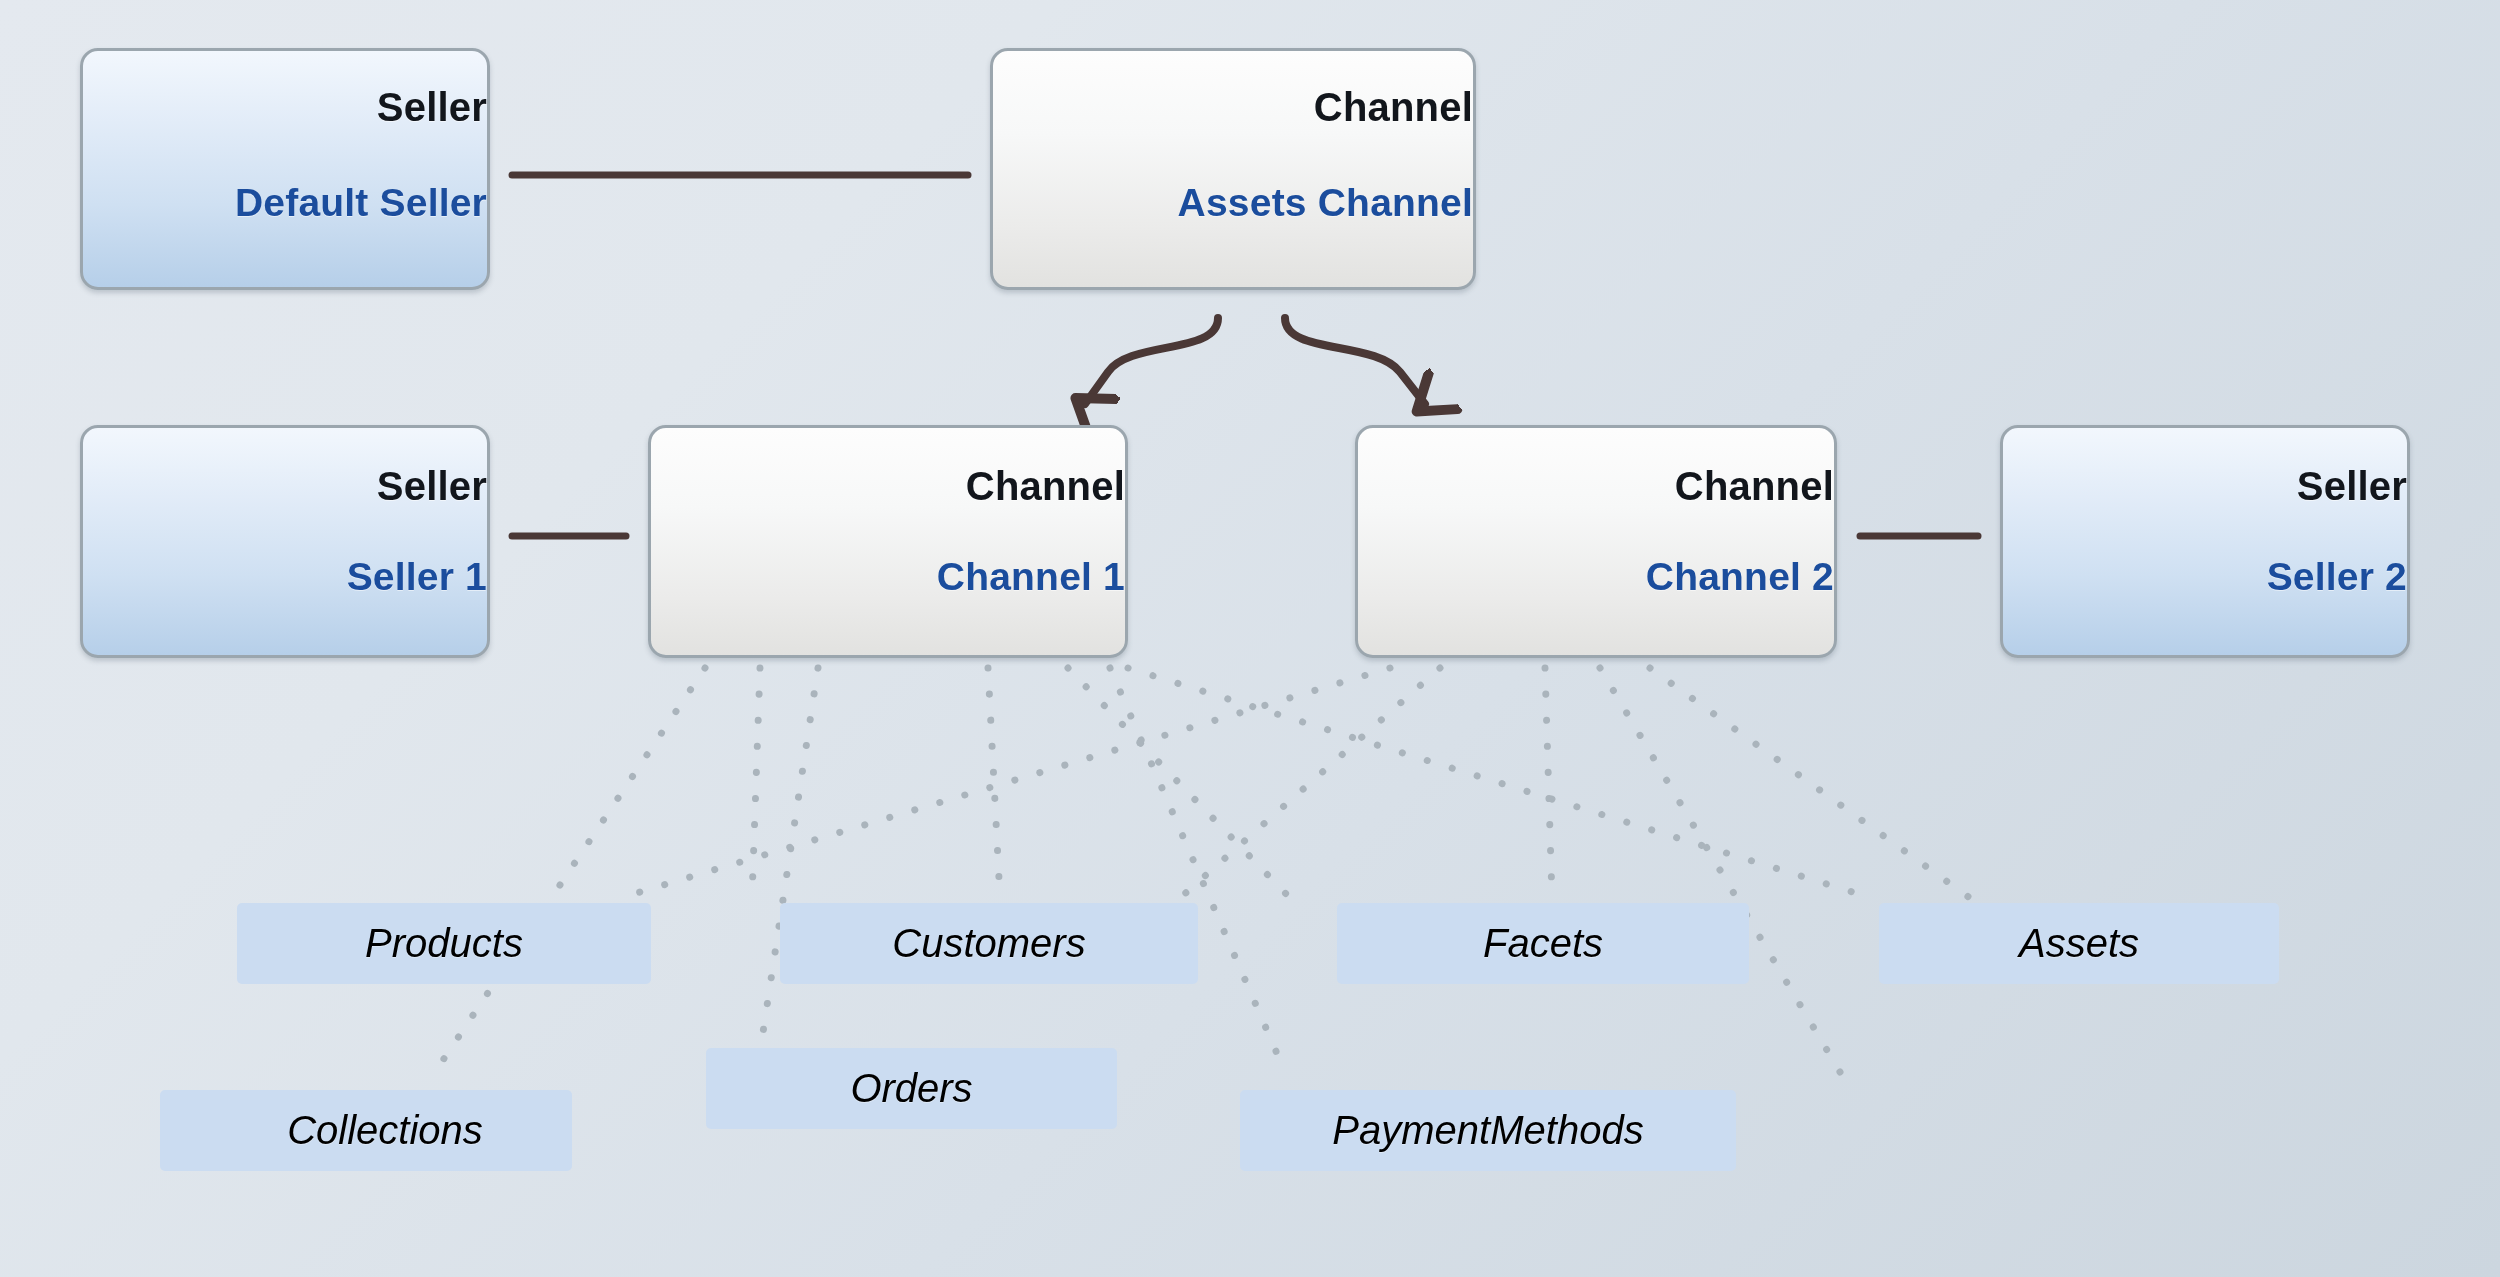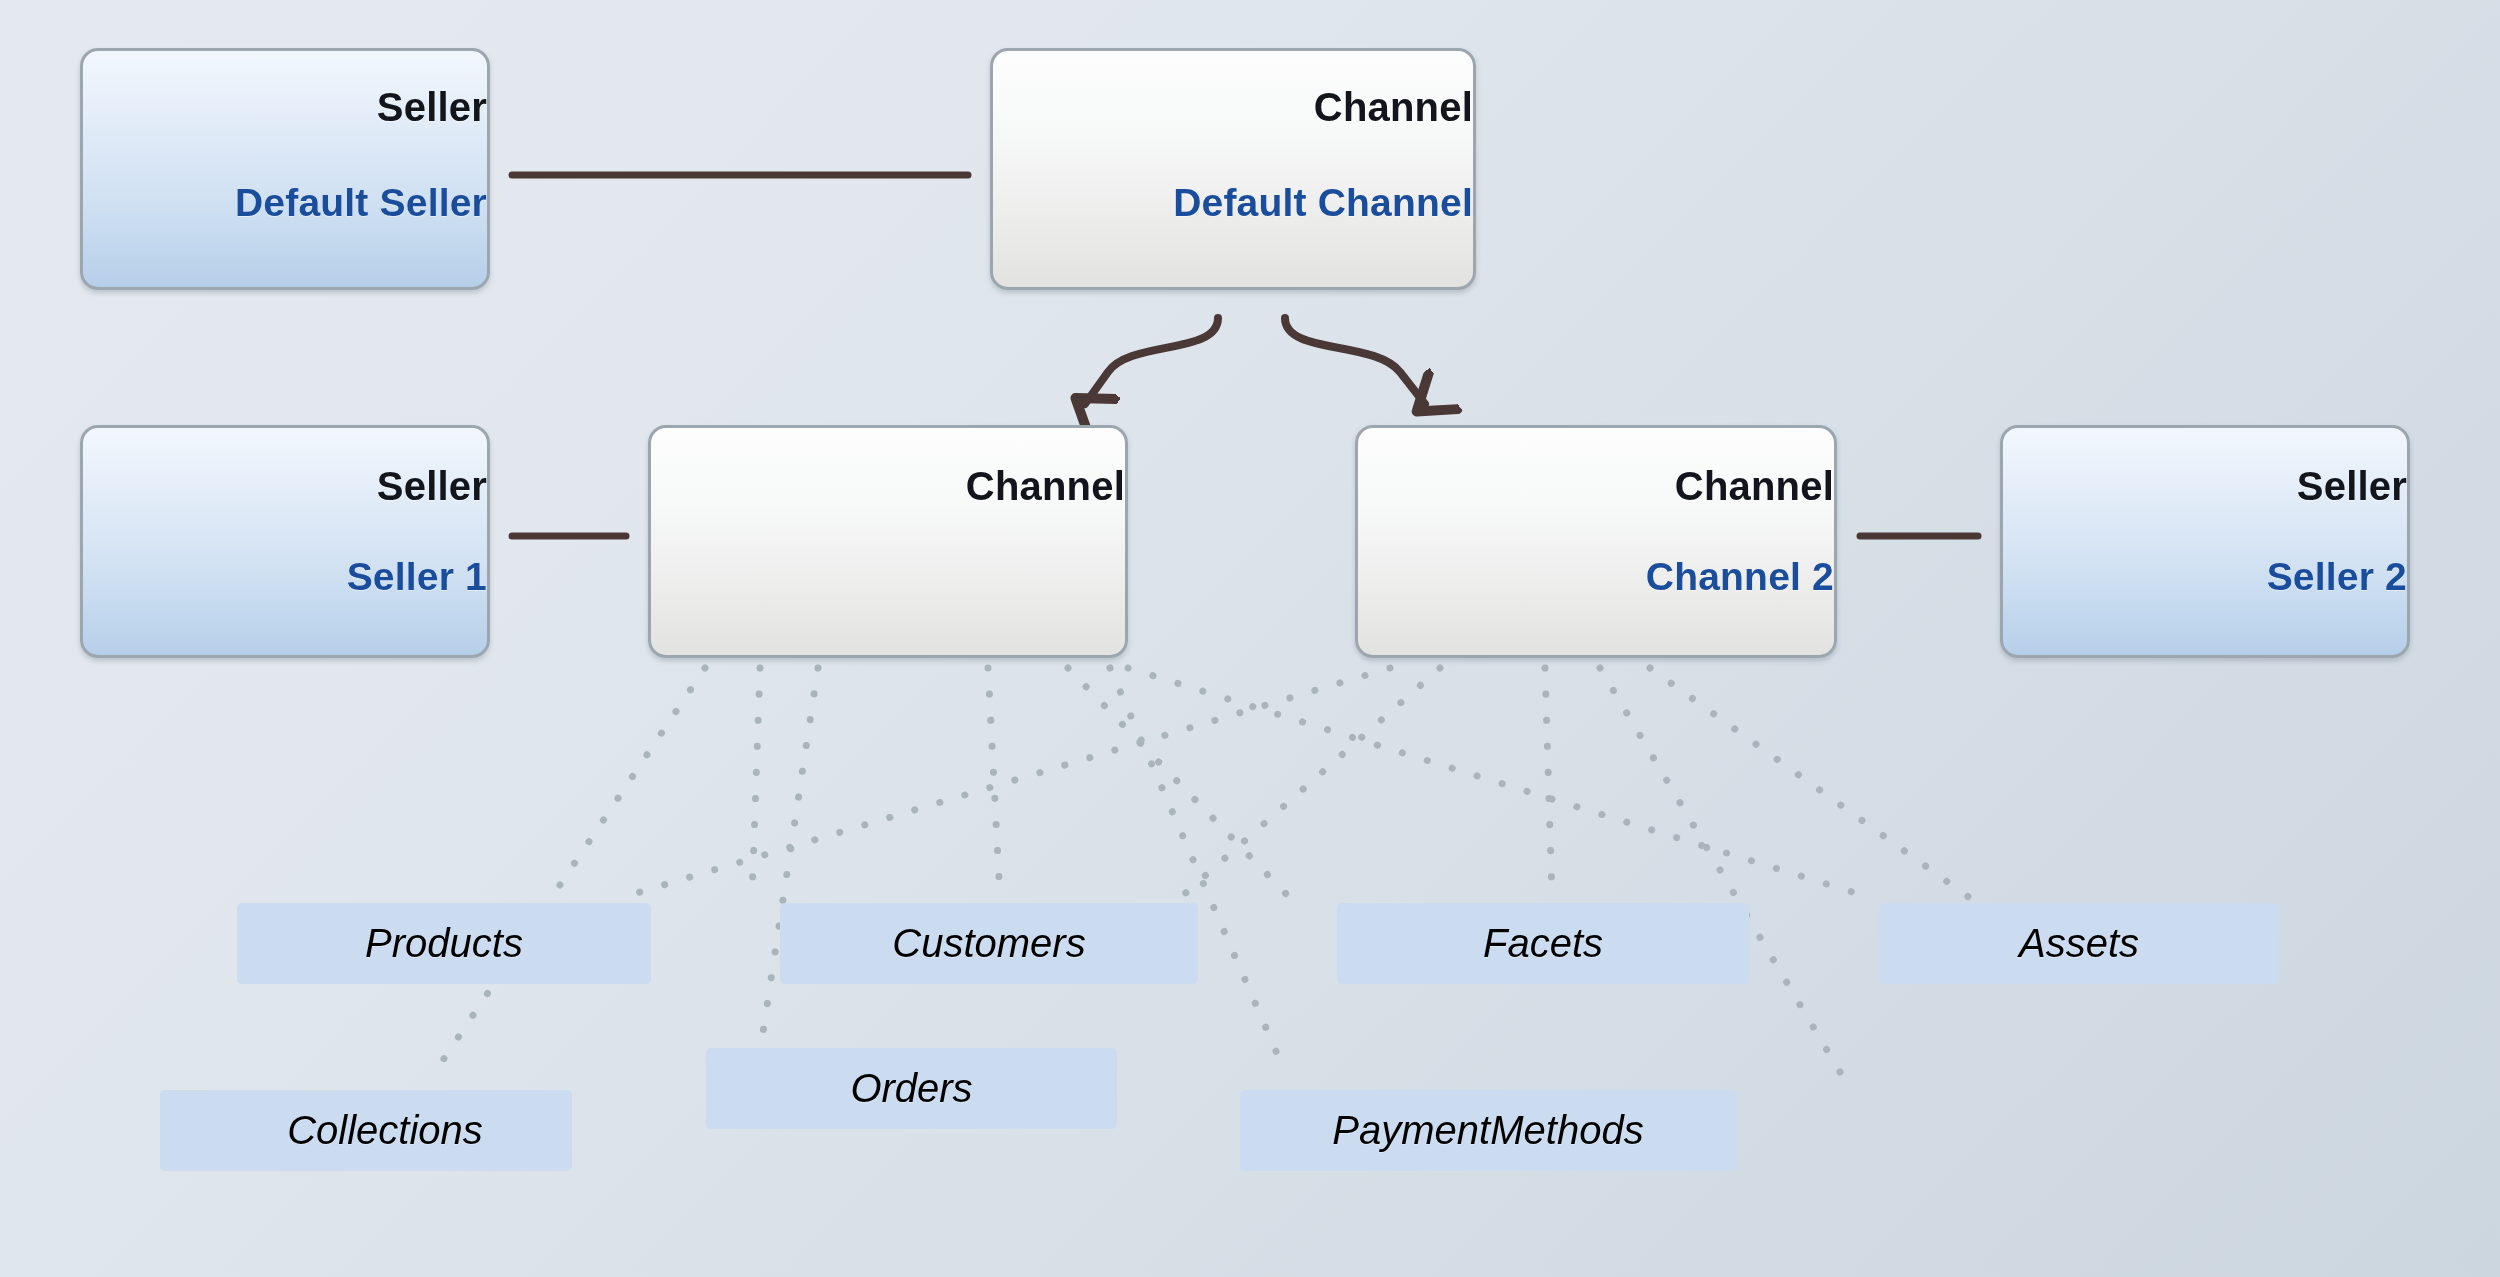--- a/index.html
+++ b/index.html
@@ -123,30 +123,31 @@
       </g>
   </svg>
 
   <div class="card seller row-top" style="left: 80px; top: 48px; width: 410px; height: 242px;">
     <div class="card-title">Seller</div>
     <div class="card-value">Default Seller</div>
   </div>
 
   <div class="card channel row-top" style="left: 990px; top: 48px; width: 486px; height: 242px;">
     <div class="card-title">Channel</div>
-    <div class="card-value">Default Channel</div>
+    <div class="card-value">Assets Channel</div>
   </div>
 
   <div class="card seller row-mid" style="left: 80px; top: 425px; width: 410px; height: 233px;">
     <div class="card-title">Seller</div>
     <div class="card-value">Seller 1</div>
   </div>
 
   <div class="card channel row-mid" style="left: 648px; top: 425px; width: 480px; height: 233px;">
     <div class="card-title">Channel</div>
+    <div class="card-value">Channel 1</div>
   </div>
 
   <div class="card channel row-mid" style="left: 1355px; top: 425px; width: 482px; height: 233px;">
     <div class="card-title">Channel</div>
     <div class="card-value">Channel 2</div>
   </div>
 
   <div class="card seller row-mid" style="left: 2000px; top: 425px; width: 410px; height: 233px;">
     <div class="card-title">Seller</div>
     <div class="card-value">Seller 2</div>

